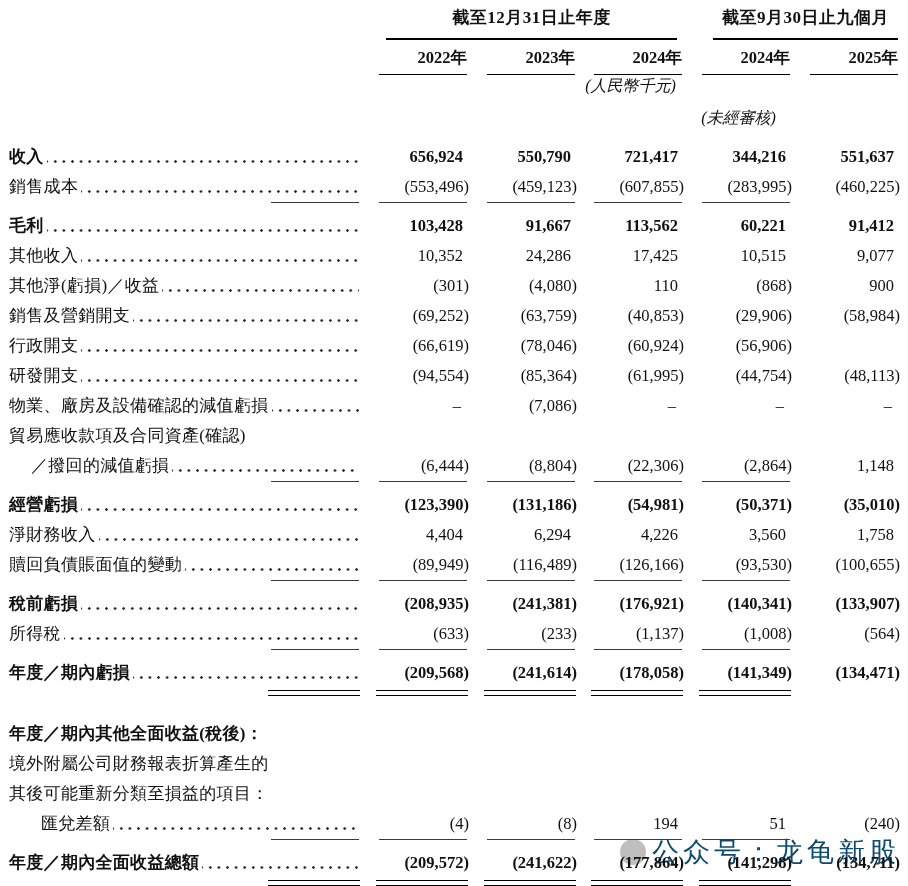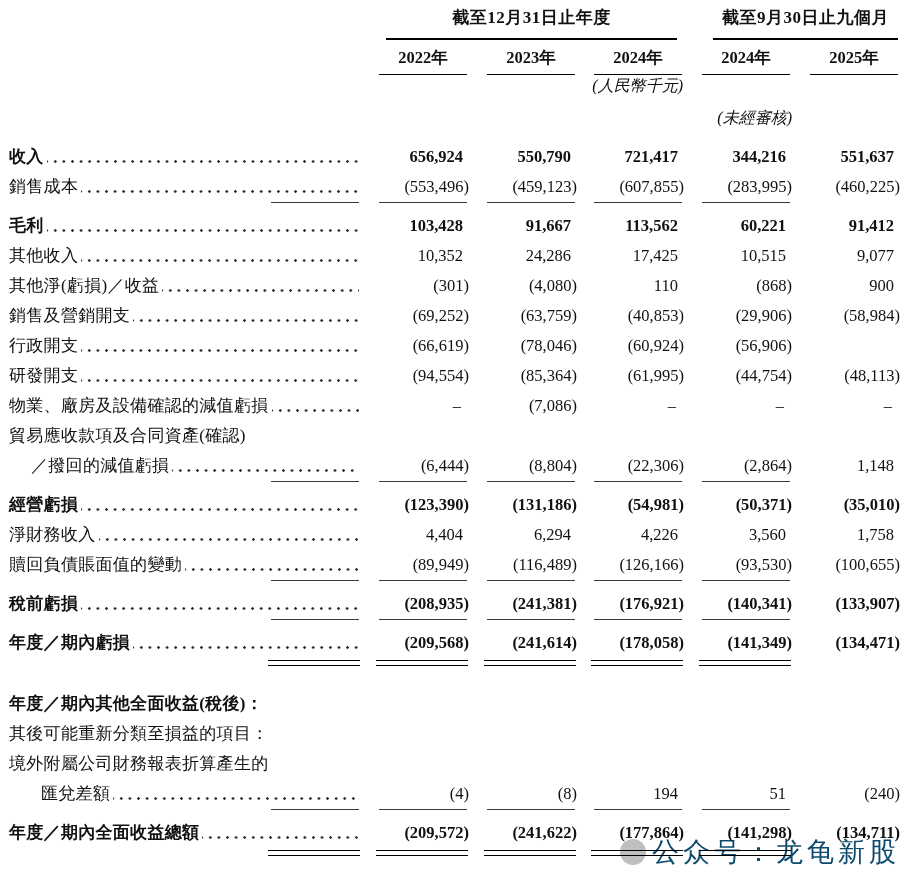--- a/index.html
+++ b/index.html
@@ -18,24 +18,24 @@
 
   
   .hgrid { grid-template-rows:34px 32px 26px 30px 14px; }
   .hspacer { grid-area:1/1; }
   .group { font-weight:700; font-size:17px; text-align:center; border-bottom:2px solid #000; padding-bottom:5px; letter-spacing:.5px; }
   .g1 { grid-area:1/2/2/5; margin:0 8px 0 24px; }
   .g2 { grid-area:1/5/2/7; margin:0 3px 0 28px; }
   .yr1{grid-area:2/2} .yr2{grid-area:2/3} .yr3{grid-area:2/4} .yr4{grid-area:2/5} .yr5{grid-area:2/6}
   .ybox {
     display:block; width:88px; margin-left:auto; margin-right:3px;
-    text-align:center; font-weight:700; font-size:16.5px;
+    text-align:right; font-weight:700; font-size:16.5px;
     border-bottom:1.6px solid #000; padding:7px 0 5px;
   }
-  .note { font-style:italic; font-size:16px; white-space:nowrap; text-align:right; padding-top:4px; }
+  .note { font-style:italic; font-size:16px; white-space:nowrap; text-align:center; padding-top:4px; }
   .notec { grid-area:3/4; padding-right:2px; }
   .noteu { grid-area:4/5; padding-right:1px; padding-top:10px; }
 
   
   .row { height:30px; line-height:30px; }
   .lbl { display:flex; align-items:baseline; padding-left:2px; font-size:17px; white-space:nowrap; overflow:hidden; letter-spacing:.3px; }
   .ind1 .ltxt { padding-left:22px; }
   .ind2 .ltxt { padding-left:32px; }
   .leader {
     flex:1 1 auto; align-self:stretch; min-width:8px; margin:0 3px 0 3px;
@@ -271,20 +271,31 @@
         <div class="lbl">
           <span class="ltxt">稅前虧損</span>
           <span class="leader"></span>
         </div>
         <div class="num neg">(208,935)</div>
         <div class="num neg">(241,381)</div>
         <div class="num neg">(176,921)</div>
         <div class="num neg">(140,341)</div>
         <div class="num neg">(133,907)</div>
       </div>
+      <div class="row">
+        <div class="lbl">
+          <span class="ltxt">所得稅</span>
+          <span class="leader"></span>
+        </div>
+        <div class="num neg">(633)</div>
+        <div class="num neg">(233)</div>
+        <div class="num neg">(1,137)</div>
+        <div class="num neg">(1,008)</div>
+        <div class="num neg">(564)</div>
+      </div>
       <div class="rrow">
         <span></span>
         <span class="sline"></span>
         <span class="sline"></span>
         <span class="sline"></span>
         <span class="sline"></span>
         <span class="sline"></span>
       </div>
       <div class="row bold">
         <div class="lbl">
@@ -306,26 +317,26 @@
         <span class="dline"></span>
       </div>
       <div class="gap"></div>
       <div class="row bold">
         <div class="lbl">
           <span class="ltxt">年度／期內其他全面收益(稅後)：</span>
         </div>
       </div>
       <div class="row">
         <div class="lbl">
+          <span class="ltxt">境外附屬公司財務報表折算產生的</span>
+        </div>
+      </div>
+      <div class="row">
+        <div class="lbl">
           <span class="ltxt">其後可能重新分類至損益的項目：</span>
-        </div>
-      </div>
-      <div class="row">
-        <div class="lbl">
-          <span class="ltxt">境外附屬公司財務報表折算產生的</span>
         </div>
       </div>
       <div class="row ind2">
         <div class="lbl">
           <span class="ltxt">匯兌差額</span>
           <span class="leader"></span>
         </div>
         <div class="num neg">(4)</div>
         <div class="num neg">(8)</div>
         <div class="num">194</div>

